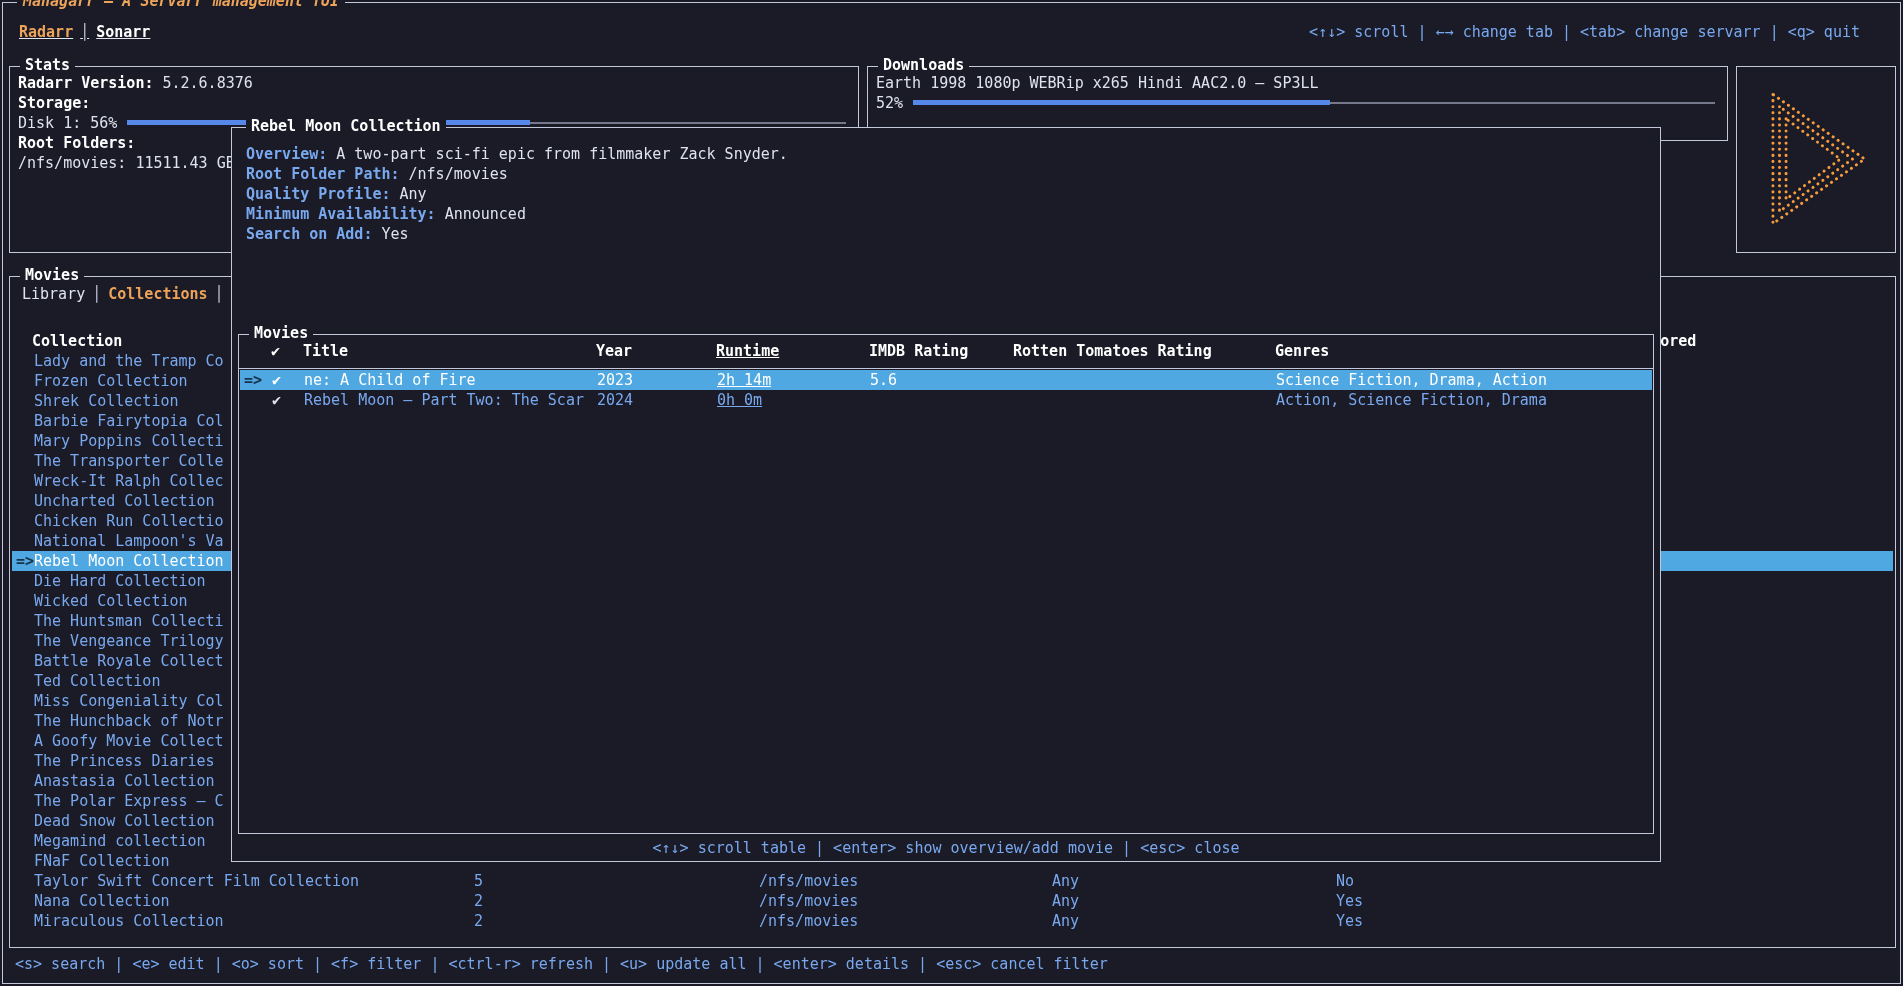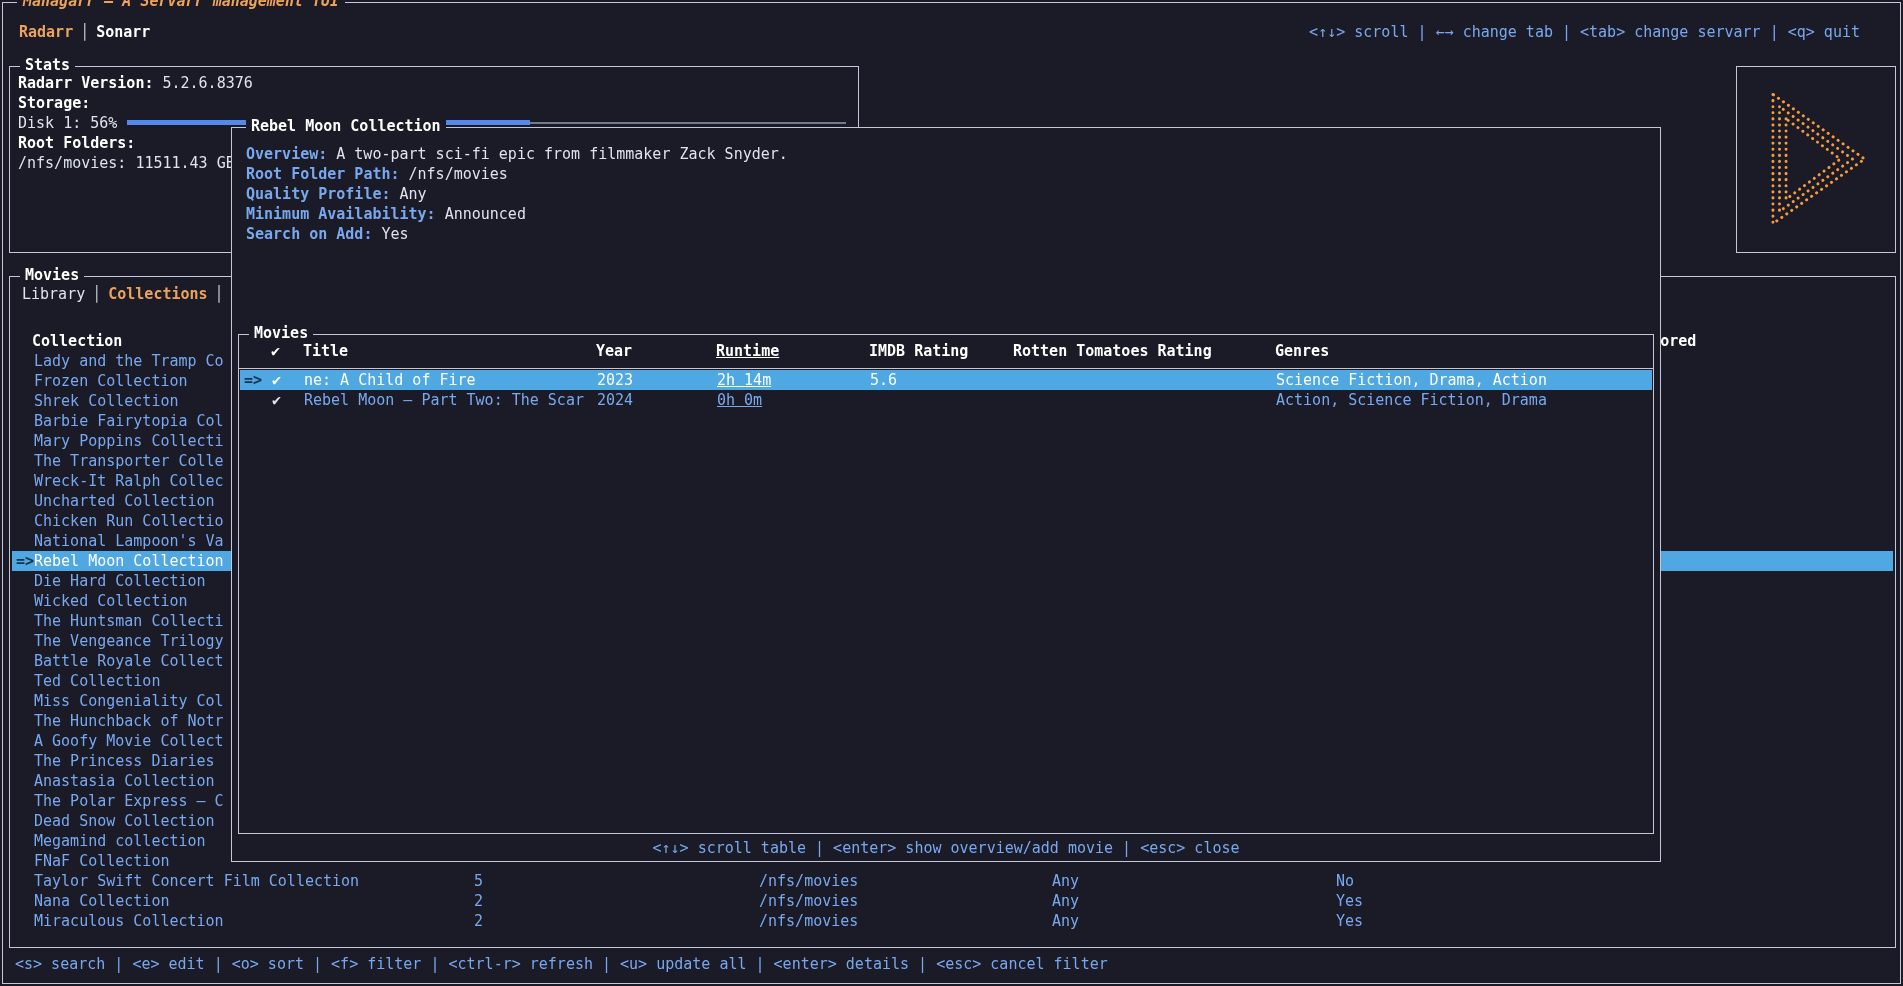--- a/index.html
+++ b/index.html
@@ -17,21 +17,21 @@
   .app-title {
     position:absolute; top:-11px; left:14px; background:var(--background,#1a1b26);
     padding:0 6px; color:var(--orange,#eda35a); font-weight:bold; font-style:italic;
   }
   .panel-title {
     position:absolute; top:-11px; left:10px; background:var(--background,#1a1b26);
     padding:0 5px; font-weight:bold; color:var(--text-bright,#fff);
   }
 
   .top-help { position:absolute; top:20px; right:40px; color:var(--blue,#79a8ef); }
-  .servarr-tabs { position:absolute; top:20px; left:16px; }
+  .servarr-tabs { position:absolute; top:20px; left:16px;text-decoration:underline; }
   .servarr-tabs .tab { font-weight:bold; cursor:default; }
   .tab-active { color:var(--orange,#eda35a); }
   .tab-idle { color:var(--text-bright,#fff); }
   .tab-sep { color:var(--border,#c2c7da); margin:0 7px; }
 
   .panel { position:absolute; border:1px solid var(--border,#c2c7da); }
   .stats    { left:6px;    top:63px;  width:850px; height:187px; }
   .downloads{ left:864px;  top:63px;  width:861px; height:75px; }
   .logo-panel{ left:1733px; top:63px; width:160px; height:187px;
                display:flex; align-items:center; justify-content:center;
@@ -128,20 +128,35 @@
       </div>
       <div class="line">
         <span class="b">Root Folders:</span>
       </div>
       <div class="line">
         <span class="v">/nfs/movies: 11511.43 GB</span>
       </div>
     </div>
   </section>
 
+  <section class="panel downloads">
+    <span class="panel-title">Downloads</span>
+    <div class="panel-body">
+      <div class="line">
+        <span class="v">Earth 1998 1080p WEBRip x265 Hindi AAC2.0 – SP3LL</span>
+      </div>
+      <div class="line flexline">
+        <span class="v">52%</span>
+        <span class="gauge">
+          <span class="track"></span>
+          <span class="fill" style="width: 52%;"></span>
+        </span>
+      </div>
+    </div>
+  </section>
 
   <section class="panel logo-panel">
     <svg width="150" height="175" viewBox="0 0 160 187" aria-hidden="true">
       <polygon points="34,24 34,162 132,93" fill="none" stroke="currentColor" stroke-width="3.2" stroke-linecap="round" stroke-linejoin="round" stroke-dasharray="0.1 6.4"></polygon>
       <polygon points="41,37 41,149 119,93" fill="none" stroke="currentColor" stroke-width="3.2" stroke-linecap="round" stroke-linejoin="round" stroke-dasharray="0.1 6.4"></polygon>
       <polygon points="48,50 48,136 106,93" fill="none" stroke="currentColor" stroke-width="3.2" stroke-linecap="round" stroke-linejoin="round" stroke-dasharray="0.1 6.4"></polygon>
     </svg>
   </section>
 
   <section class="panel movies">

